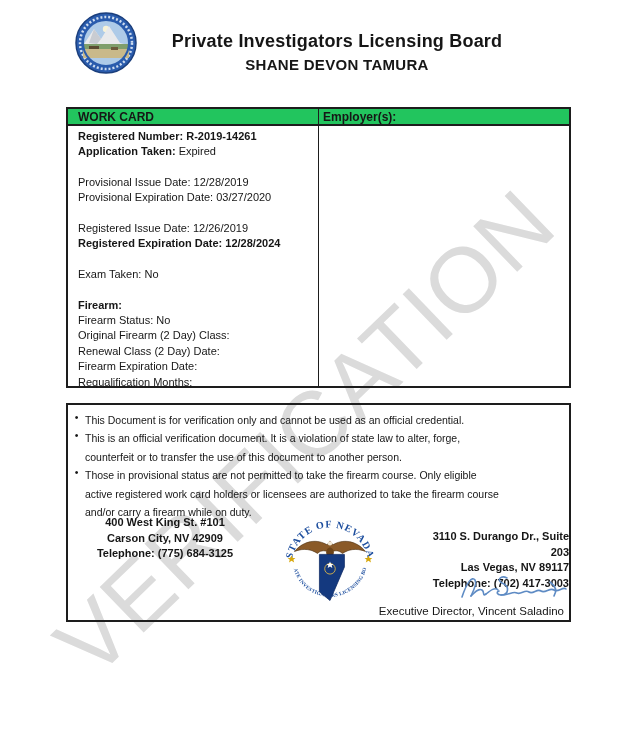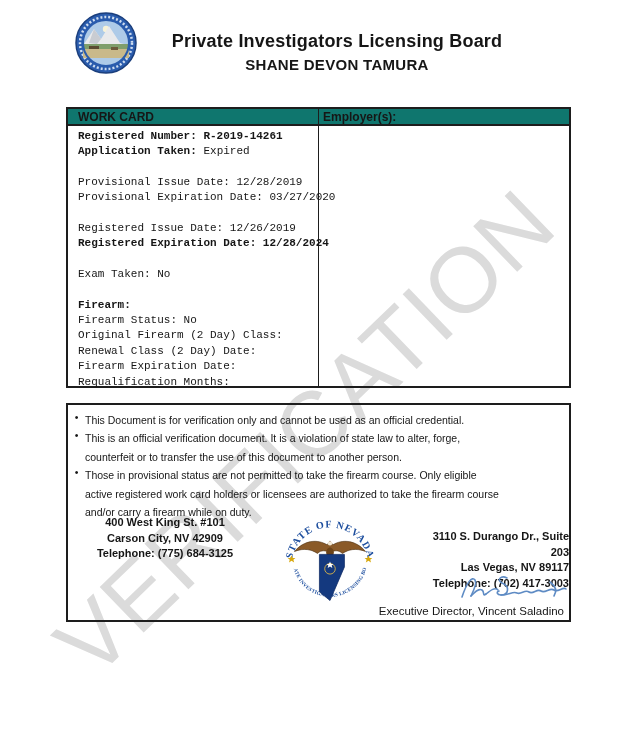--- a/index.html
+++ b/index.html
@@ -21,26 +21,26 @@
   .doc-subtitle { font-size:15px; font-weight:bold; line-height:20px; margin-top:2px; letter-spacing:0.3px;text-align:center; }
   
   .card-table {
     position:absolute; left:66px; top:107px; width:505px; height:281px;
     border:2px solid #1d1d1d; box-sizing:border-box; display:flex; z-index:2;
   }
   .col { box-sizing:border-box; }
   .col-left { width:251px; border-right:1.5px solid #1d1d1d; }
   .col-right { flex:1; }
   .col-header {
-    height:17px; background:#0f766e; border-bottom:2px solid #1d1d1d;
+    height:17px; background:#22c55e; border-bottom:2px solid #1d1d1d;
     font-size:12px; font-weight:bold; line-height:16px; padding-left:10px; box-sizing:border-box;
   }
   .col-right .col-header { padding-left:4px; }
   .col-body { padding:3px 4px 0 10px; font-size:11px; }
-  .wc-row { height:15.35px; line-height:15.35px; white-space:nowrap; overflow:visible;font-family:Liberation Mono, monospace; }
+  .wc-row { height:15.35px; line-height:15.35px; white-space:nowrap; overflow:visible; }
   .b { font-weight:bold; }
   
   .notes-box {
     position:absolute; left:66px; top:403px; width:505px; height:219px;
     border:2px solid #1d1d1d; box-sizing:border-box; z-index:2;
   }
   .bullets { padding-top:5px; }
   .bullet-item { display:flex; }
   .bullet-dot { width:17px; flex:none; text-align:center; font-size:10.5px; line-height:15.4px; }
   .bullet-lines { flex:1; }

